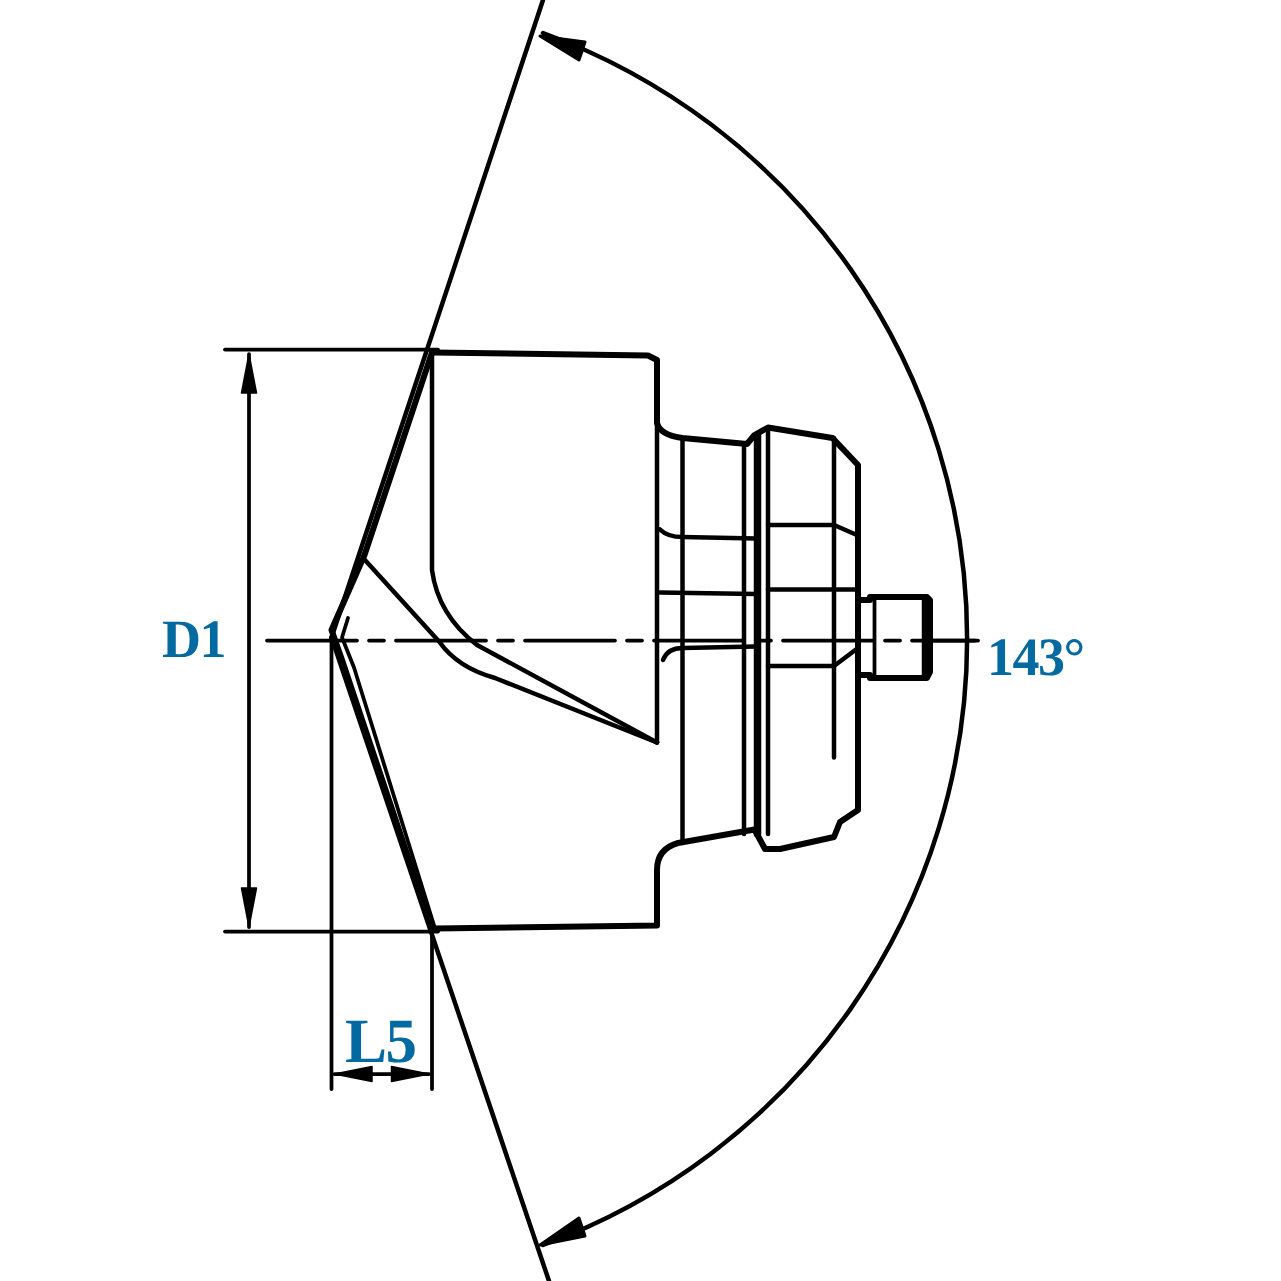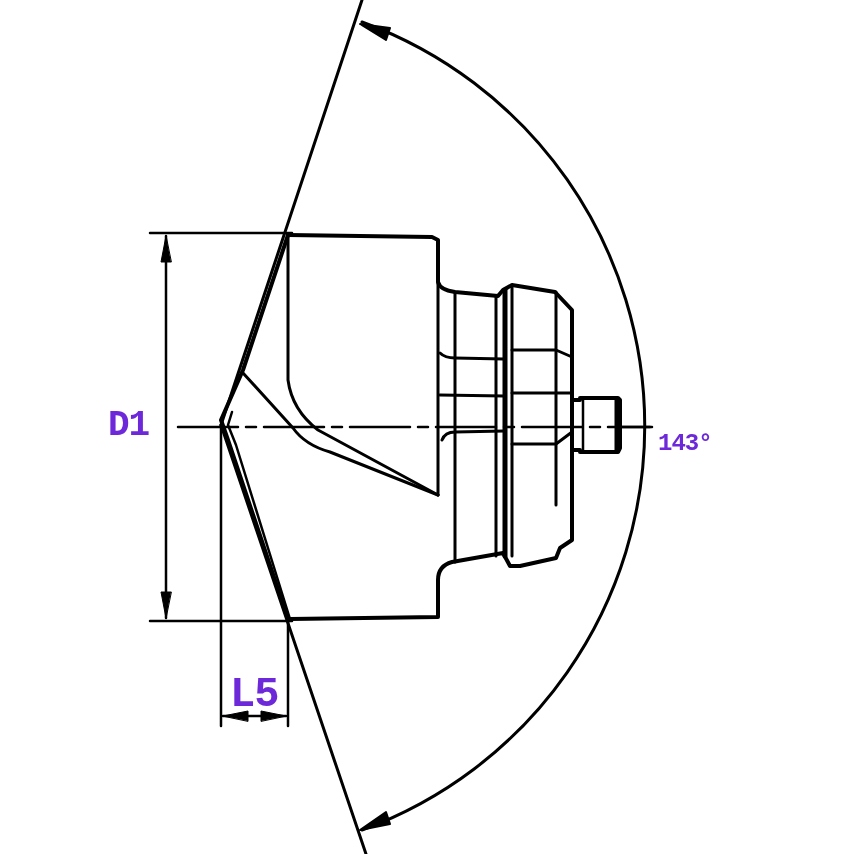--- a/index.html
+++ b/index.html
@@ -1,27 +1,27 @@
 <!DOCTYPE html>
 <html><head>
   <meta charset="utf-8">
   <style>
     html, body { margin: 0; padding: 0; background: #ffffff; }
     #stage { position: relative; width: 854px; height: 854px; background: #ffffff; overflow: hidden; }
     svg { position: absolute; left: 0; top: 0; }
     .lbl {
       position: absolute;
-      font-family: Liberation Mono, monospace;
+      font-family: Liberation Serif, serif;
       font-weight: bold;
-      color: #6d28d9;
+      color: #0369a1;
       line-height: 1;
       white-space: nowrap;
     }
     #lbl-d1 { left: 108px; top: 408px; font-size: 36px; letter-spacing: -1px; }
-    #lbl-angle { left: 658px; top: 432px; font-size: 24px; letter-spacing: -1px; }
+    #lbl-angle { left: 658px; top: 420px; font-size: 36px; letter-spacing: -1px; }
     #lbl-l5 { left: 230px; top: 674px; font-size: 42px; letter-spacing: -1px; }
   </style>
 </head>
 <body>
 
 <div id="stage">
   <svg width="854" height="854" viewBox="0 0 854 854" xmlns="http://www.w3.org/2000/svg">
     <g fill="none" stroke="#000" stroke-linecap="round" stroke-linejoin="round">
 
       <line x1="178" y1="427" x2="650" y2="427" stroke-width="2.5" stroke-dasharray="60 8 10 8"></line>

